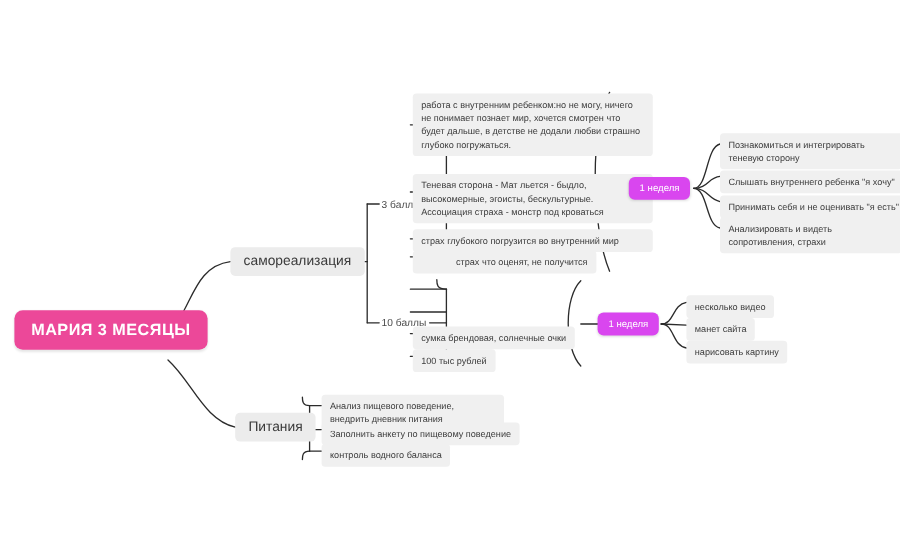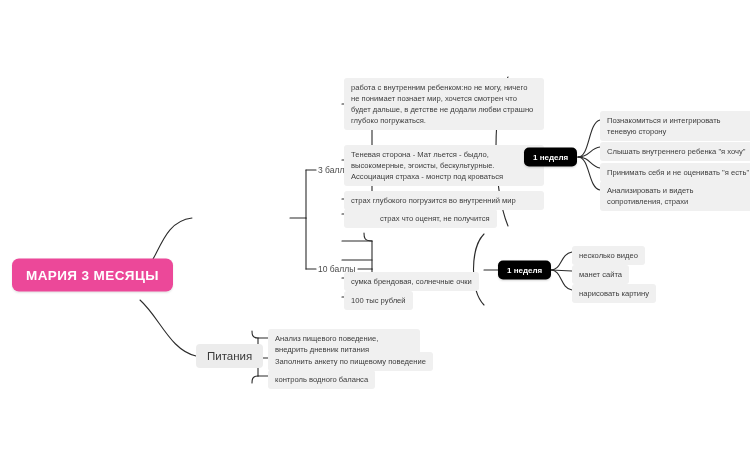--- a/index.html
+++ b/index.html
@@ -68,24 +68,24 @@
     border-radius: 3px;
     padding: 4px 7px;
     font-size: 7.6px;
     line-height: 1.45;
   }
   .leaf.wide  { width: 200px; }
   .leaf.wide2 { width: 152px; }
   .leaf.auto  { white-space: nowrap; }
   
   .badge {
-    background: #000000;
+    background: #d946ef;
     color: #ffffff;
     font-size: 8px;
-    font-weight: bold;
+    font-weight: normal;
     border-radius: 5px;
     padding: 5px 9px;
     white-space: nowrap;
     box-shadow: 0 1px 2px rgba(0,0,0,0.12);
   }
 </style>
 </head>
 <body>
 
 <div id="canvas">
@@ -144,20 +144,21 @@
       <path d="M 258 338 L 268 338"></path>
       <path d="M 258 358 L 268 358"></path>
       <path d="M 258 376 L 268 376"></path>
       <path d="M 258 338 C 252 338 252 334 252 331"></path>
       <path d="M 258 376 C 252 376 252 380 252 383"></path>
     </g>
   </svg>
 
   <div class="node root-node" style="left:12px; top:275px; transform:translateY(-50%);">МАРИЯ 3 МЕСЯЦЫ</div>
 
+  <div class="node chip" style="left:192px; top:218px; transform:translateY(-50%);">самореализация</div>
 
   <div class="node mini" style="left:314px; top:170px; transform:translateY(-50%);">3 баллы</div>
 
   <div class="node leaf wide" style="left:344px; top:78px;">работа с внутренним ребенком:но не могу, ничего не понимает познает мир, хочется смотрен что будет дальше, в детстве не додали любви страшно глубоко погружаться.</div>
   <div class="node leaf wide" style="left:344px; top:145px;">Теневая сторона - Мат льется - быдло, высокомерные, эгоисты, бескультурные. Ассоциация страха - монстр под кроваться</div>
   <div class="node leaf wide" style="left:344px; top:191px;">страх глубокого погрузится во внутренний мир</div>
   <div class="node leaf auto" style="left:344px; top:209px;padding-left:36px;">страх что оценят, не получится</div>
 
   <div class="node badge" style="left:524px; top:157px; transform:translateY(-50%);">1 неделя</div>
 

